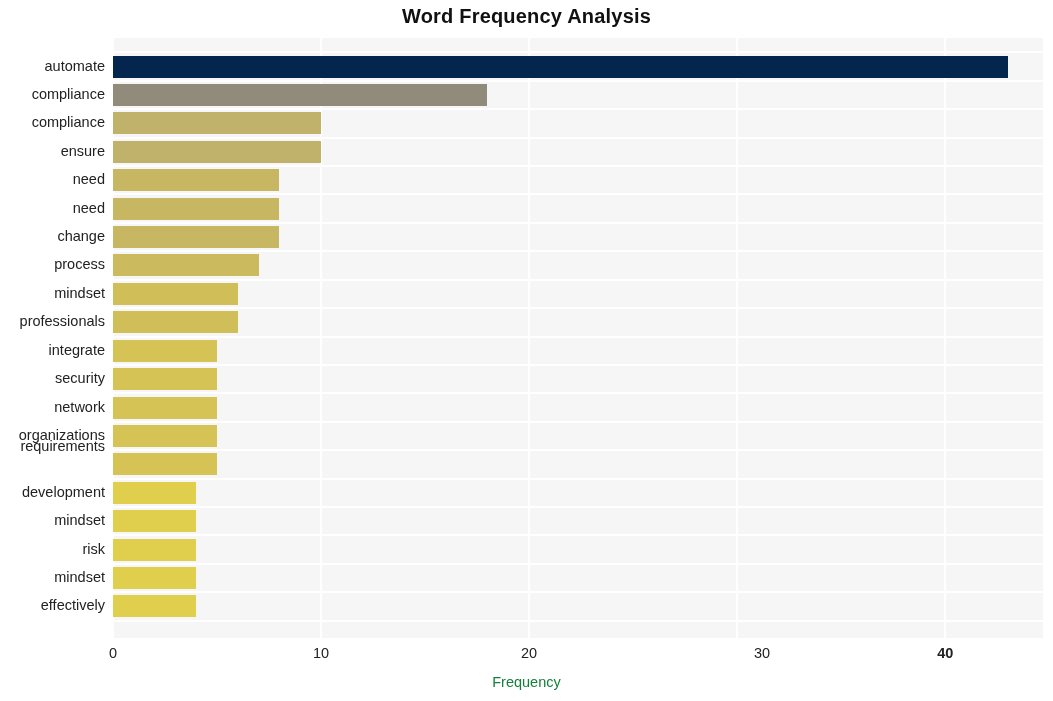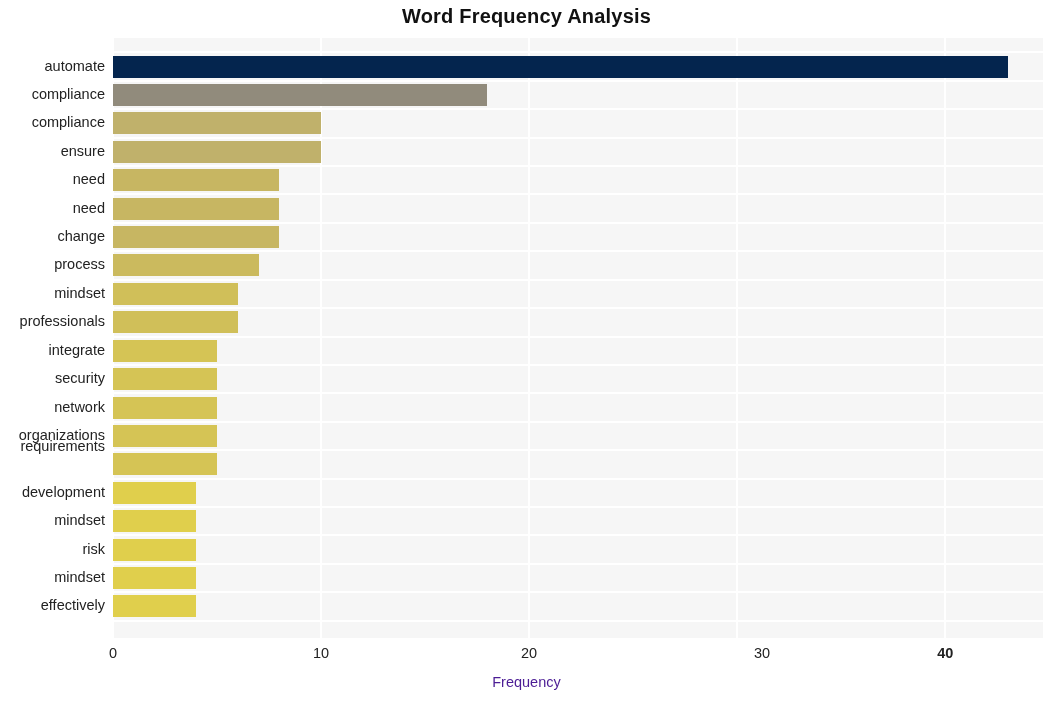--- a/index.html
+++ b/index.html
@@ -108,21 +108,21 @@
     white-space: nowrap;
   }
 
   #x-axis-title {
     position: absolute;
     left: 0;
     top: 674px;
     width: 1053px;
     text-align: center;
     font-size: 14.5px;
-    color: #4c1d95;
+    color: #15803d;
   }
 </style>
 </head>
 <body>
 
 <div id="chart-root">
 
   <div id="chart-title">Word Frequency Analysis</div>
 
   <div id="plot-area">

